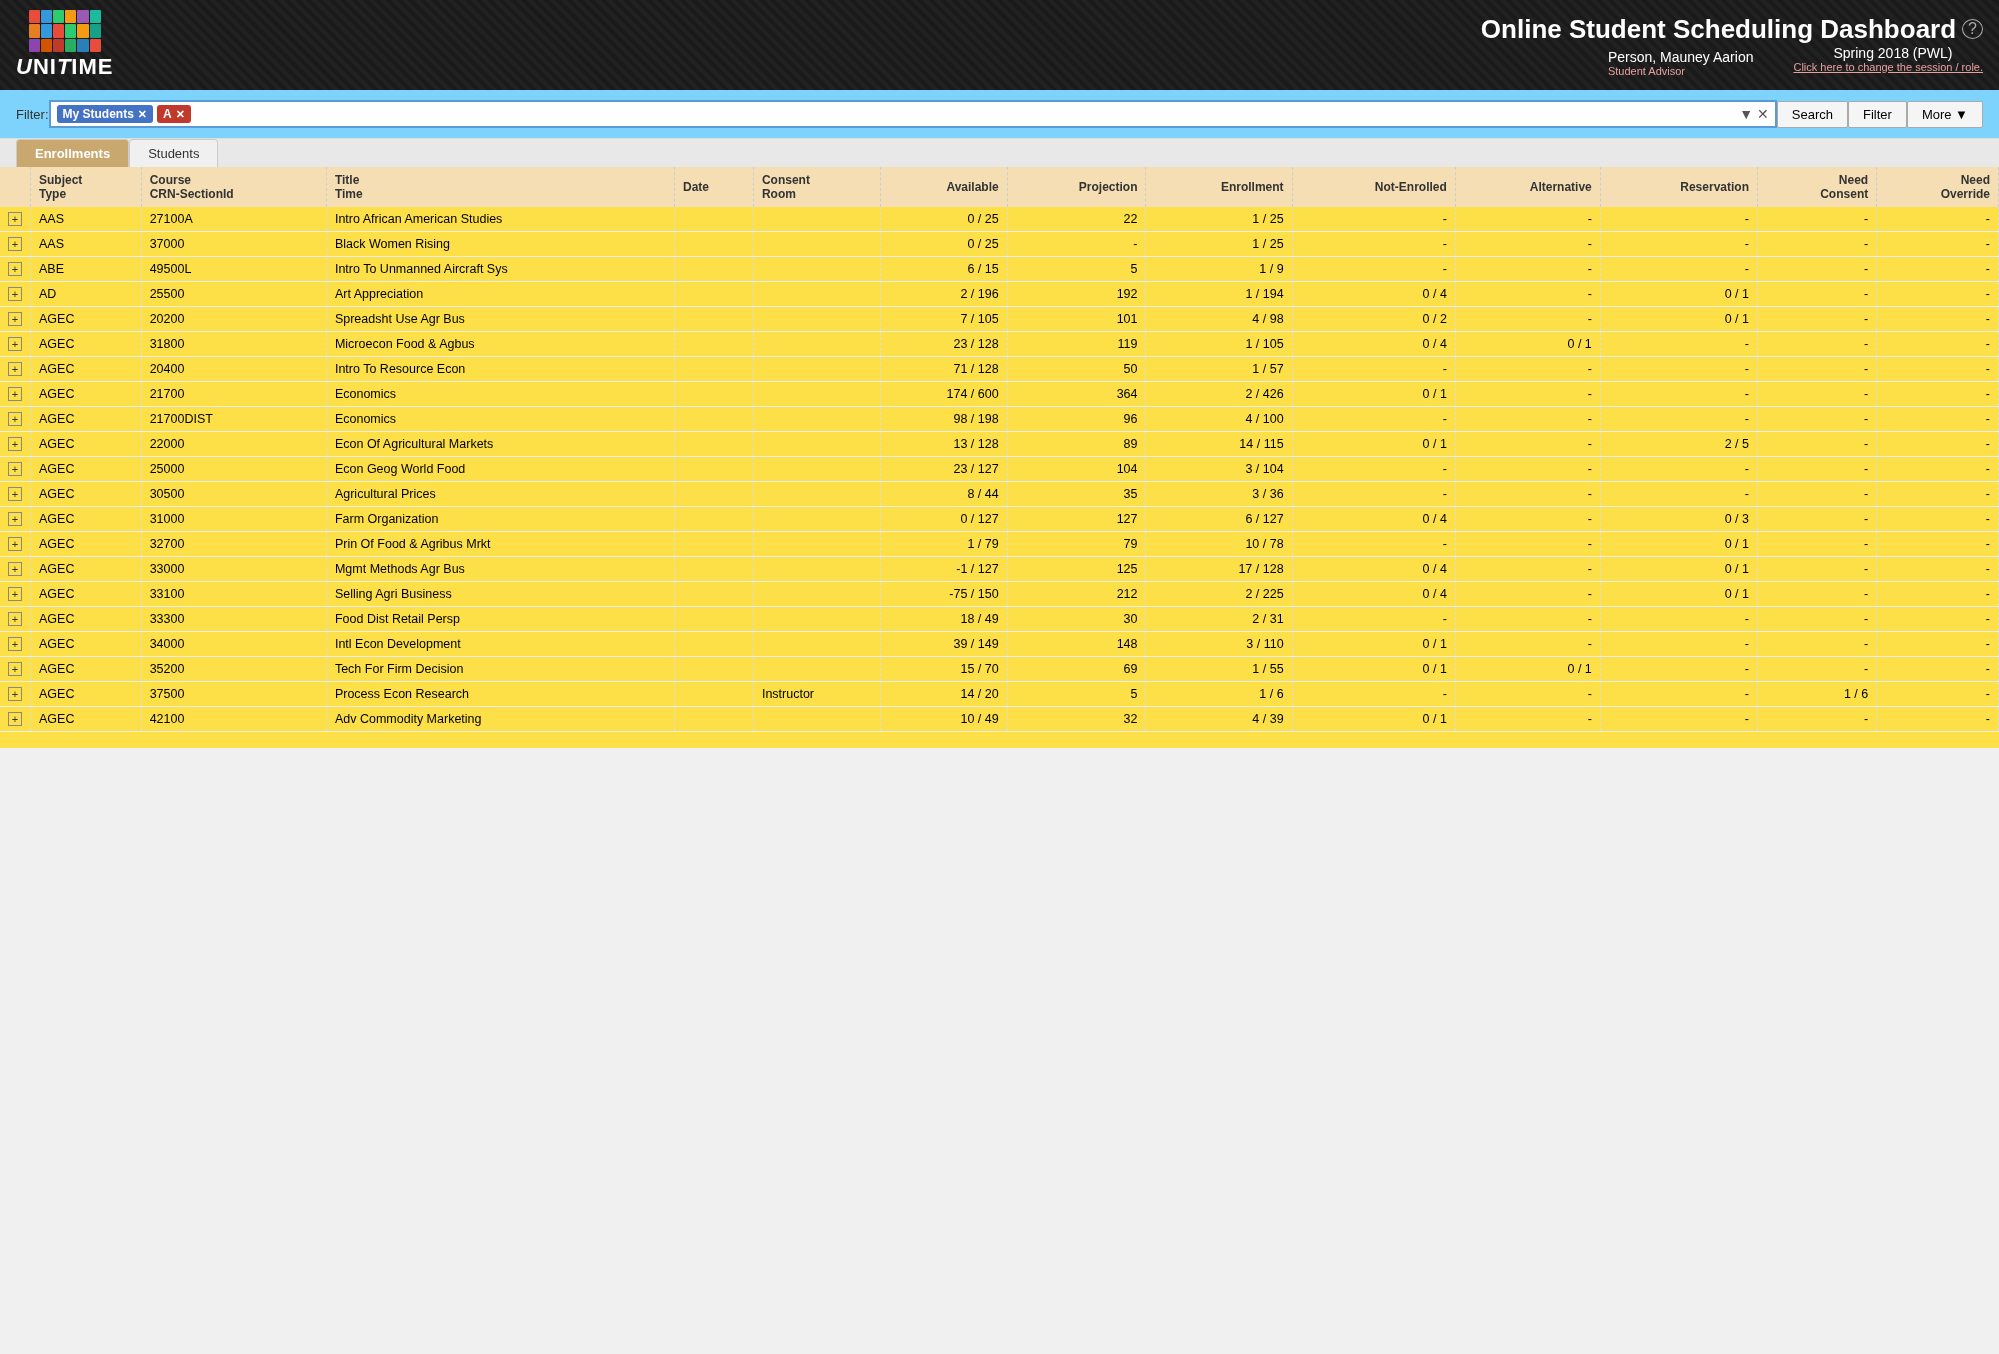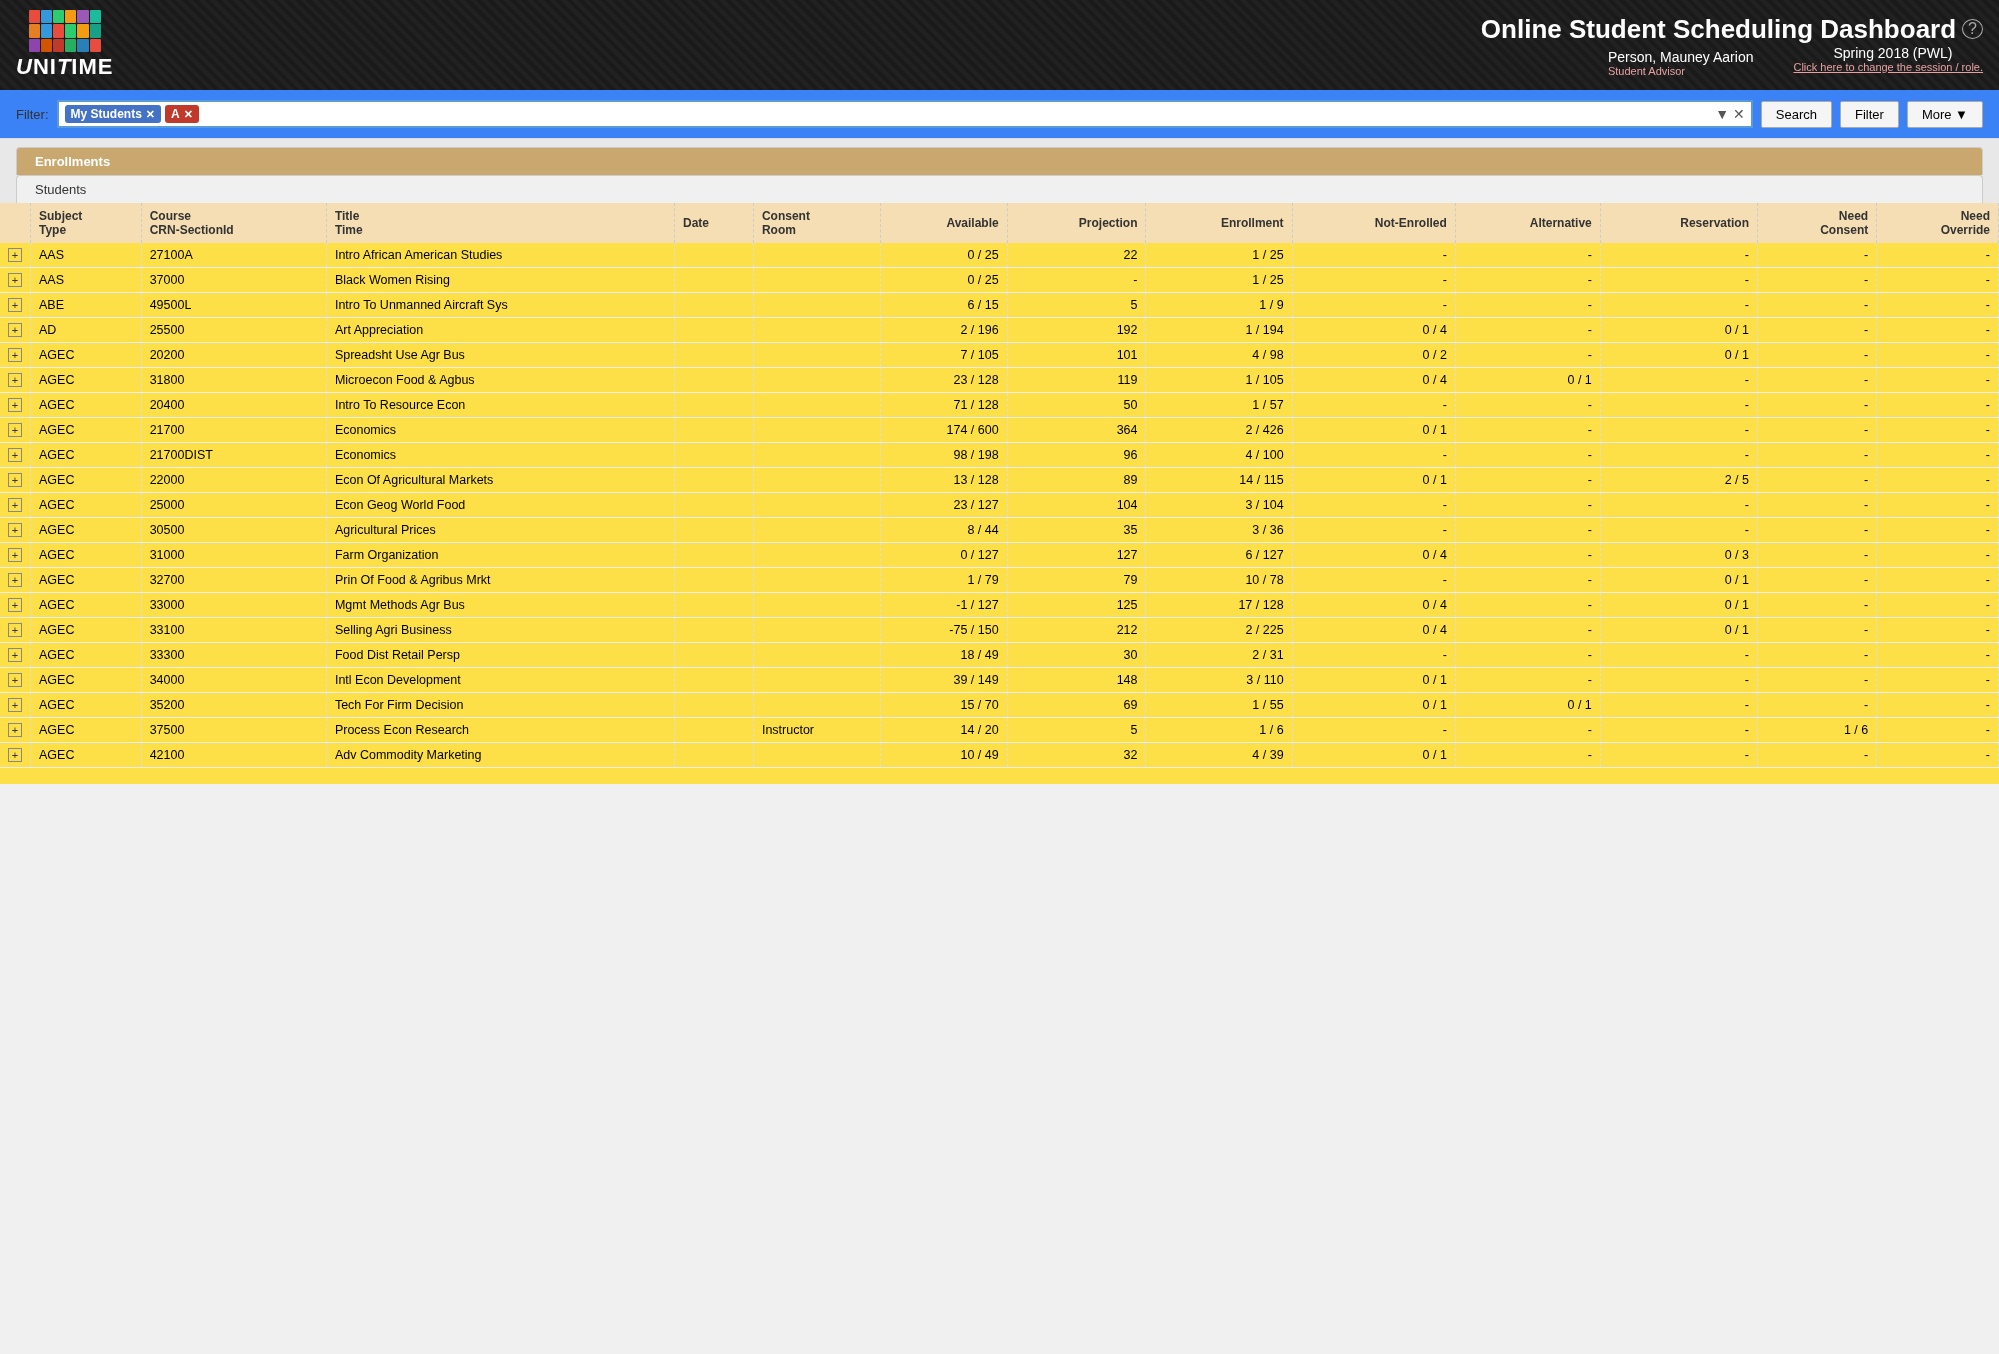--- a/index.html
+++ b/index.html
@@ -81,25 +81,25 @@
     }
     .header-session-link {
       color: #e8a0a0;
       font-size: 11px;
       cursor: pointer;
       text-decoration: underline;
     }
 
     
     .filter-bar {
-      background: #3b82f6;
+      background: #7dd3fc;
       padding: 10px 16px;
       display: flex;
       align-items: center;
-      gap: 8px;
+      gap: 0;
       border-bottom: 1px solid #ddd;
     }
     .filter-label {
       font-size: 13px;
       color: #333;
     }
     .filter-input-area {
       display: flex;
       align-items: center;
       border: 2px solid #5b9bd5;
@@ -146,23 +146,22 @@
       background: #f5f5f5;
       cursor: pointer;
       font-size: 13px;
       border-radius: 2px;
     }
 
     
     .tabs {
       display: flex;
       background: #e8e8e8;
-      padding: 8px 16px 0;
+      padding: 0 16px 0;
       gap: 0;
-      flex-direction: column;
     }
     .tab {
       padding: 6px 18px;
       cursor: pointer;
       border: 1px solid #ccc;
       border-bottom: none;
       font-size: 13px;
       border-radius: 4px 4px 0 0;
     }
     .tab-active {

